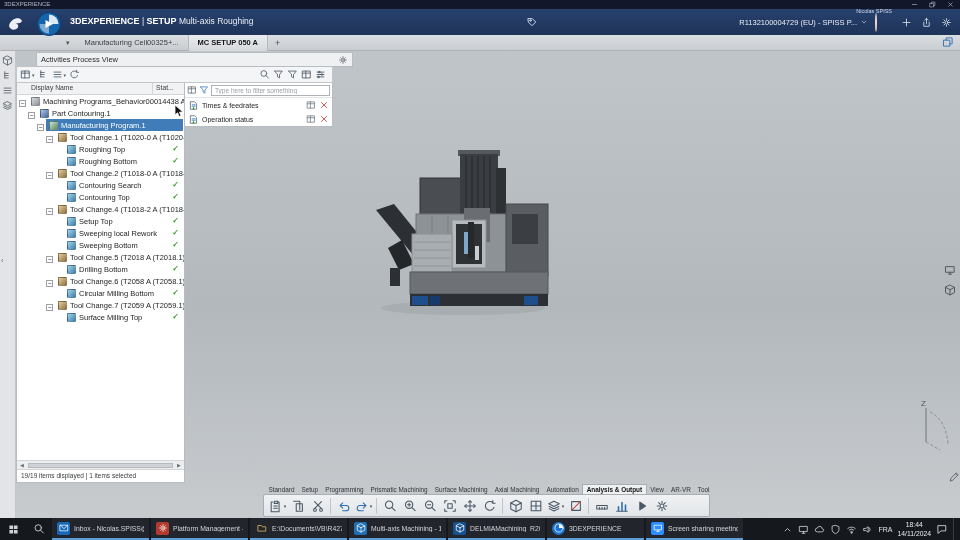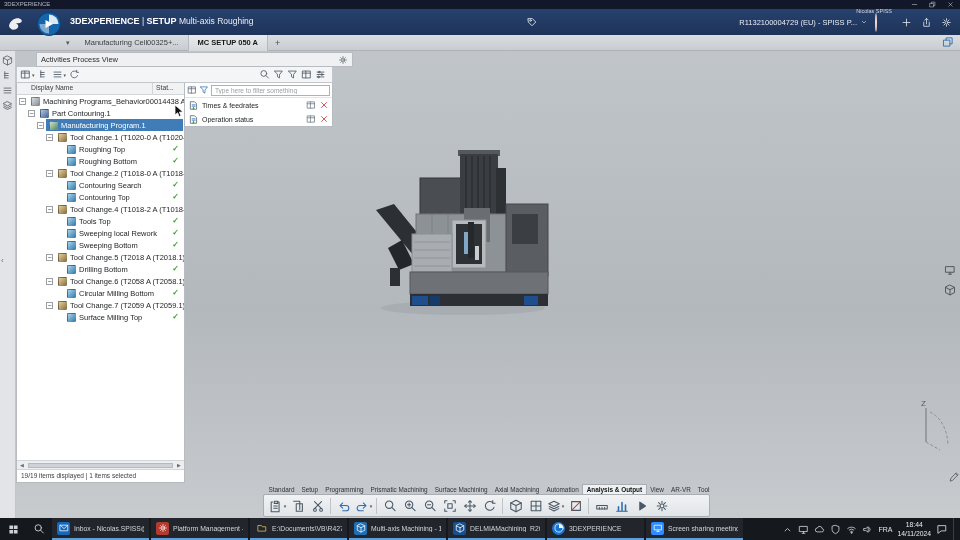--- a/index.html
+++ b/index.html
@@ -56,21 +56,21 @@
     display:flex; align-items:center; padding:0 3px; }
   .ptool { display:flex; align-items:center; margin-right:3px; }
   .caret { font-size:5px; color:#555; margin-left:1px; }
   .ptools-right { margin-left:auto; display:flex; align-items:center; }
   .tree-pane { position:absolute; left:0; top:31px; width:169px; height:400px; background:#fff; border:1px solid #b8bcc0; border-top:none;
     display:flex; flex-direction:column; }
   .colhdr { height:12px; background:#f1f2f4; border-bottom:1px solid #d3d6d9; display:flex; font-size:6.8px; color:#3a3d40; flex:0 0 auto; }
   .colname { flex:1; padding:1px 0 0 14px; }
   .colstat { width:32px; border-left:1px solid #d3d6d9; padding:1px 0 0 3px; }
   .tree { flex:1; overflow:hidden; position:relative; }
-  .trow { position:relative; height:12px; display:flex; align-items:center; font-size:7.5px; color:#1c1e20; }
+  .trow { position:relative; height:12px; display:flex; align-items:flex-end; font-size:7.5px; color:#1c1e20; }
   .exp { width:7px; height:7px; border:1px solid #9aa0a6; background:#fff; font-size:7px; line-height:5px; text-align:center; color:#444;
     flex:0 0 auto; margin-right:2px; }
   .expsp { width:9px; flex:0 0 auto; }
   .hl { display:flex; align-items:center; gap:3px; padding:0 3px; height:12px; white-space:nowrap; overflow:hidden; }
   .trow.sel .hl { background:#3f7cb8; color:#fff; flex:1; margin-right:1px; }
   .ti { width:9px; height:9px; flex:0 0 auto; border-radius:1px; border:1px solid rgba(0,0,0,.25); }
   .ti-root { background:linear-gradient(135deg,#d8dce0,#8a9096); }
   .ti-partop { background:linear-gradient(135deg,#aec6e2,#46689a); }
   .ti-program { background:linear-gradient(135deg,#cfe0d0,#5d8f66); }
   .ti-toolchange { background:linear-gradient(135deg,#e4cf9f,#8f7340); }
@@ -442,21 +442,21 @@
               <span class="hl">
                 <span class="ti ti-toolchange"></span>
                 <span>Tool Change.4 (T1018-2 A (T1018-2...</span>
               </span>
             </div>
             <div class="trow">
               <span style="width: 38px; flex: 0 0 auto;"></span>
               <span class="expsp"></span>
               <span class="hl">
                 <span class="ti ti-op"></span>
-                <span>Tools Top</span>
+                <span>Setup Top</span>
               </span>
               <span class="tcheck">✓</span>
             </div>
             <div class="trow">
               <span style="width: 38px; flex: 0 0 auto;"></span>
               <span class="expsp"></span>
               <span class="hl">
                 <span class="ti ti-op"></span>
                 <span>Sweeping local Rework</span>
               </span>

